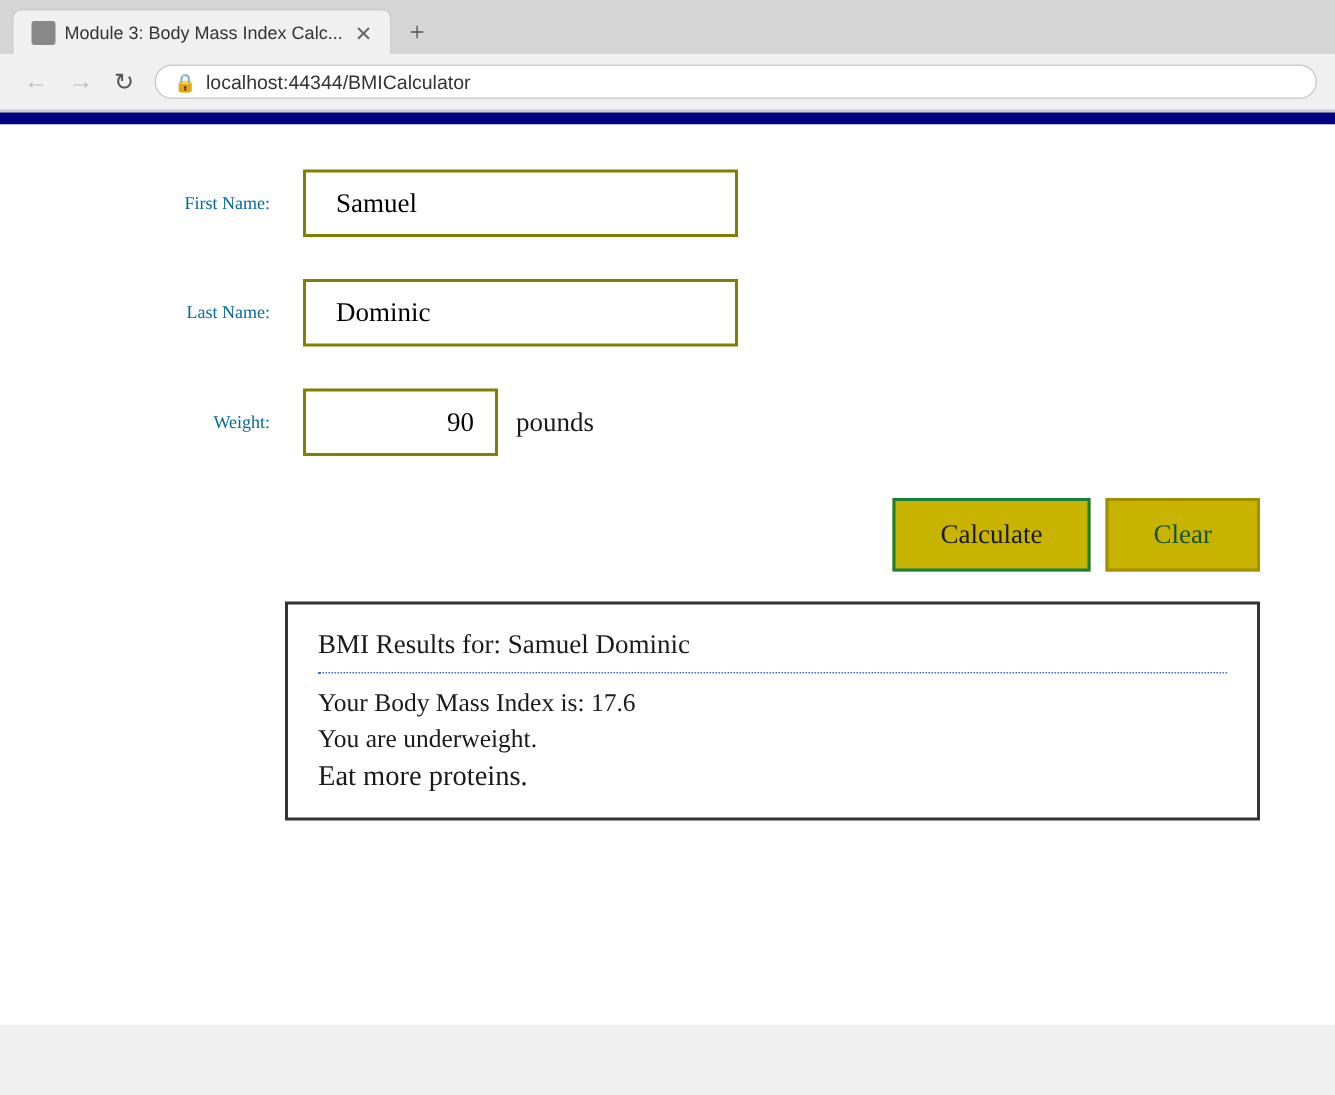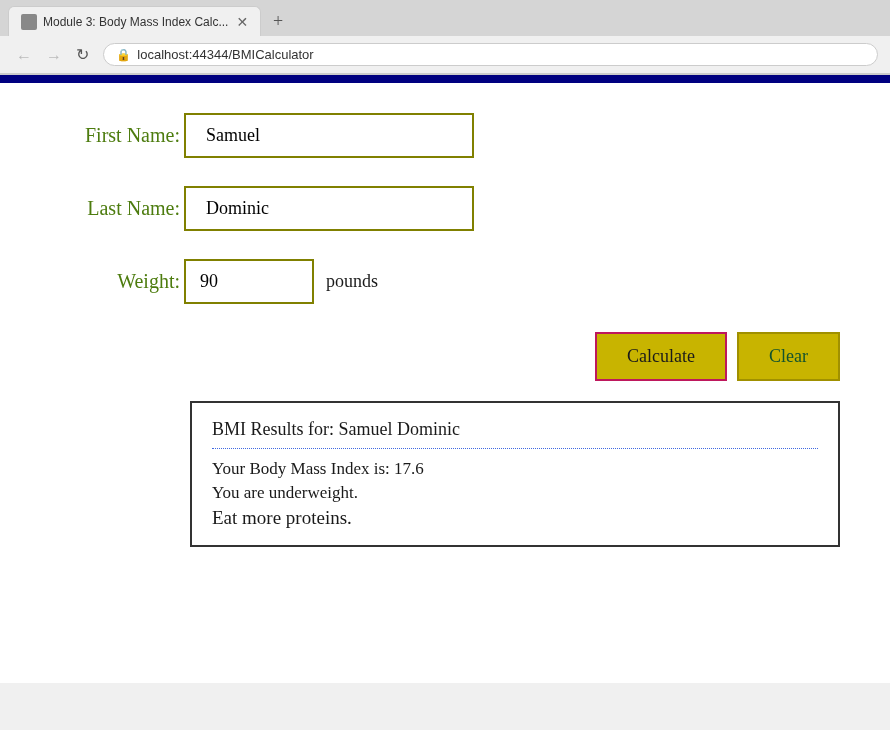--- a/index.html
+++ b/index.html
@@ -144,63 +144,63 @@
       min-height: 600px;
     }
 
     .form-row {
       display: flex;
       align-items: center;
       margin-bottom: 28px;
     }
 
     .form-label {
-      font-size: 20px;
-      color: #4d7c0f;
+      font-size: 12px;
+      color: #0369a1;
       width: 130px;
       text-align: right;
-      margin-right: 4px;
+      margin-right: 22px;
     }
 
     .form-input-wide {
       border: 2px solid #808000;
       padding: 10px 20px;
       font-size: 18px;
       font-family: Georgia, serif;
       width: 290px;
       text-align: left;
       outline: none;
     }
 
     .form-input-narrow {
       border: 2px solid #808000;
       padding: 10px 14px;
       font-size: 18px;
       font-family: Georgia, serif;
       width: 130px;
-      text-align: left;
+      text-align: right;
       outline: none;
     }
 
     .unit-label {
       font-size: 18px;
       color: #1a1a1a;
       margin-left: 12px;
     }
 
     .button-row {
       display: flex;
       justify-content: flex-end;
       gap: 10px;
       margin-bottom: 20px;
     }
 
     .btn-calculate {
       background: #c8b400;
-      border: 2px solid #be185d;
+      border: 2px solid #15803d;
       padding: 12px 30px;
       font-size: 18px;
       font-family: Georgia, serif;
       cursor: pointer;
       color: #1a1a1a;
     }
 
     .btn-clear {
       background: #c8b400;
       border: 2px solid #a09000;

